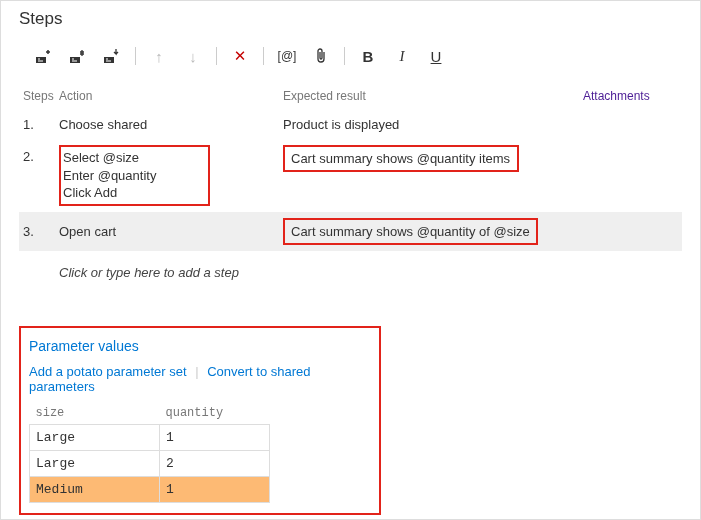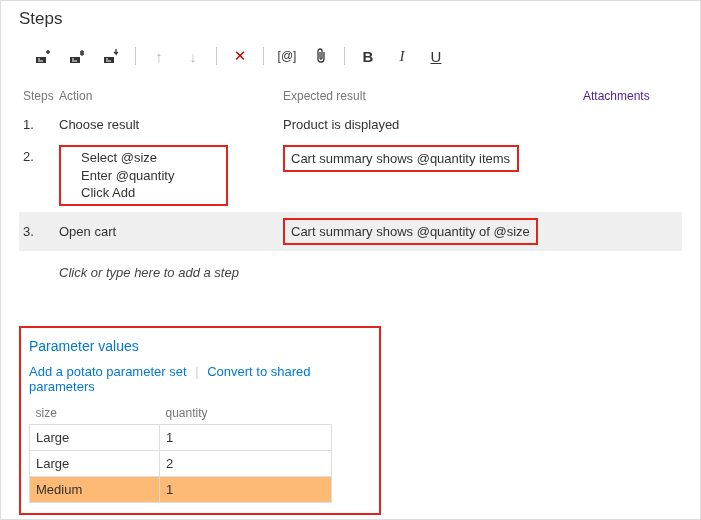--- a/index.html
+++ b/index.html
@@ -69,21 +69,21 @@
   .col-num { flex: 0 0 36px; }
   .col-action { flex: 0 0 224px; padding-right: 10px; }
   .col-result { flex: 0 0 300px; padding-right: 10px; }
   .col-attach { flex: 1 1 auto; color: #4c1d95; }
   .steps-row { min-height: 28px; }
   .steps-row.selected { background: #efefef; }
   .action-lines { white-space: pre-line; line-height: 1.35; }
 
   .redbox-action {
     border: 2px solid #e2231a;
-    padding: 2px 52px 2px 20px;
+    padding: 2px 52px 2px 2px;
     display: inline-block;
   }
   .redbox-result {
     border: 2px solid #e2231a;
     padding: 4px 6px;
     display: inline-block;
     min-width: 236px;
   }
   .placeholder-row {
     padding: 14px 0 6px 40px;
@@ -109,21 +109,22 @@
   }
   .params-links a {
     color: #0078d4;
     text-decoration: none;
     cursor: pointer;
   }
   .link-sep { color: #ccc; margin: 0 5px; }
 
   .ptable {
     border-collapse: collapse;
-    width: 303px;
+    width: 241px;
+    font-family: Liberation Mono, monospace;
   }
   .ptable th {
     text-align: left;
     font-weight: 400;
     color: #777;
     font-size: 12px;
     padding: 4px 6px;
   }
   .ptable td {
     border: 1px solid #ddd;
@@ -186,21 +187,21 @@
   <div class="steps-table">
     <div class="steps-header">
       <div class="col-num">Steps</div>
       <div class="col-action">Action</div>
       <div class="col-result">Expected result</div>
       <div class="col-attach">Attachments</div>
     </div>
 
     <div class="steps-row">
       <div class="col-num">1.</div>
-      <div class="col-action">Choose result</div>
+      <div class="col-action">Choose shared</div>
       <div class="col-result">Product is displayed</div>
       <div class="col-attach"></div>
     </div>
 
     <div class="steps-row">
       <div class="col-num" style="padding-top:4px">2.</div>
       <div class="col-action">
         <span class="redbox-action action-lines">Select @size
 Enter @quantity
 Click Add</span>

